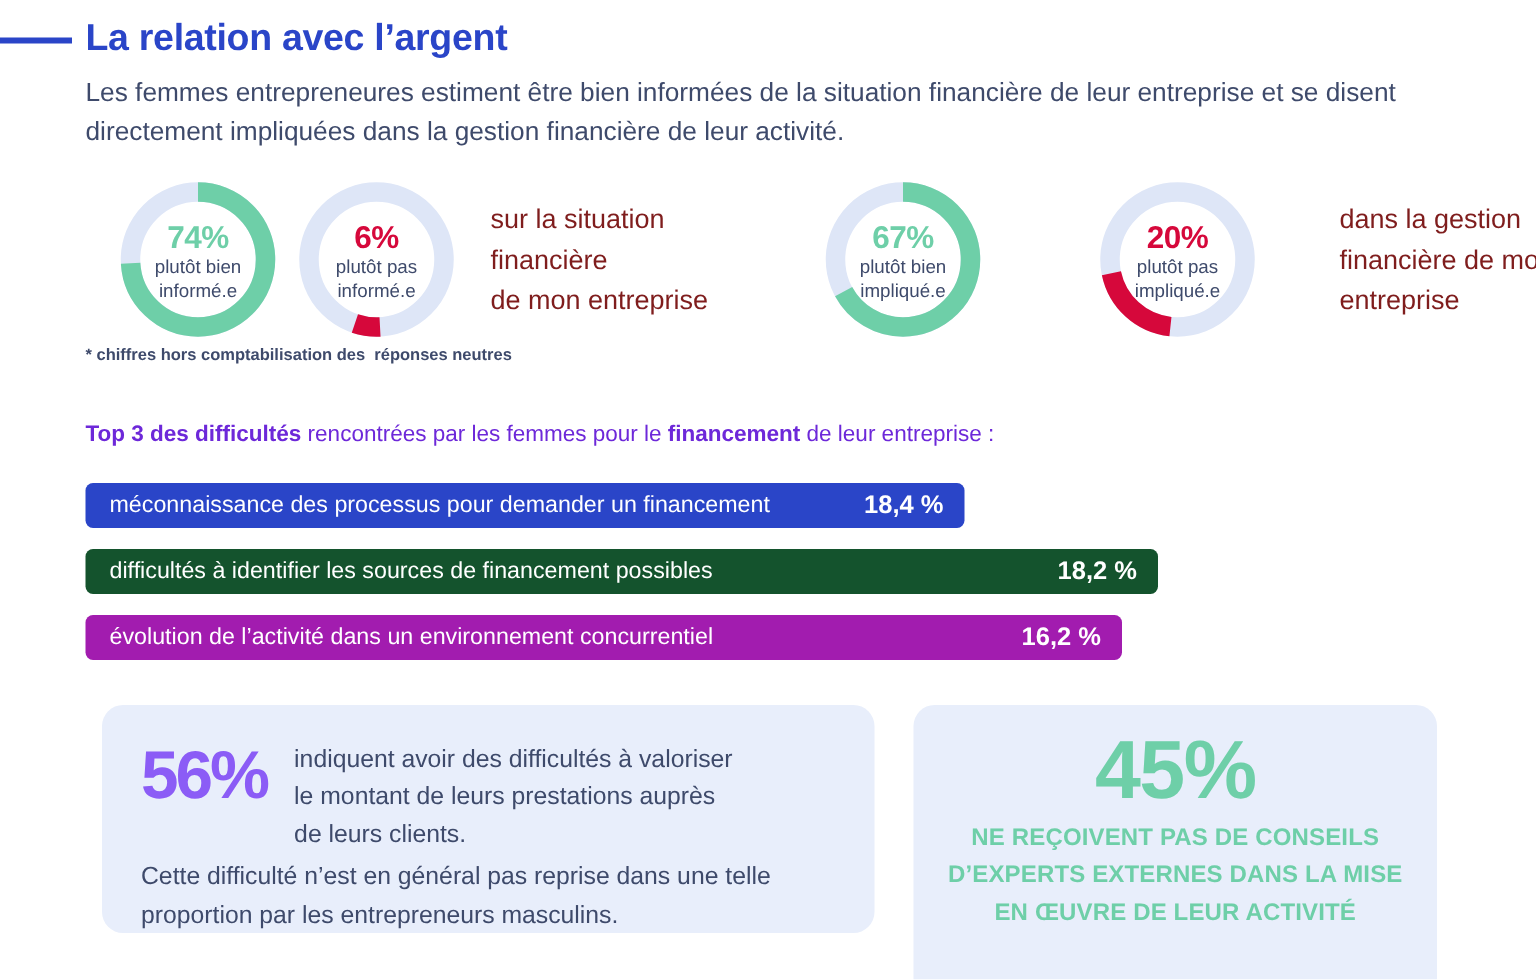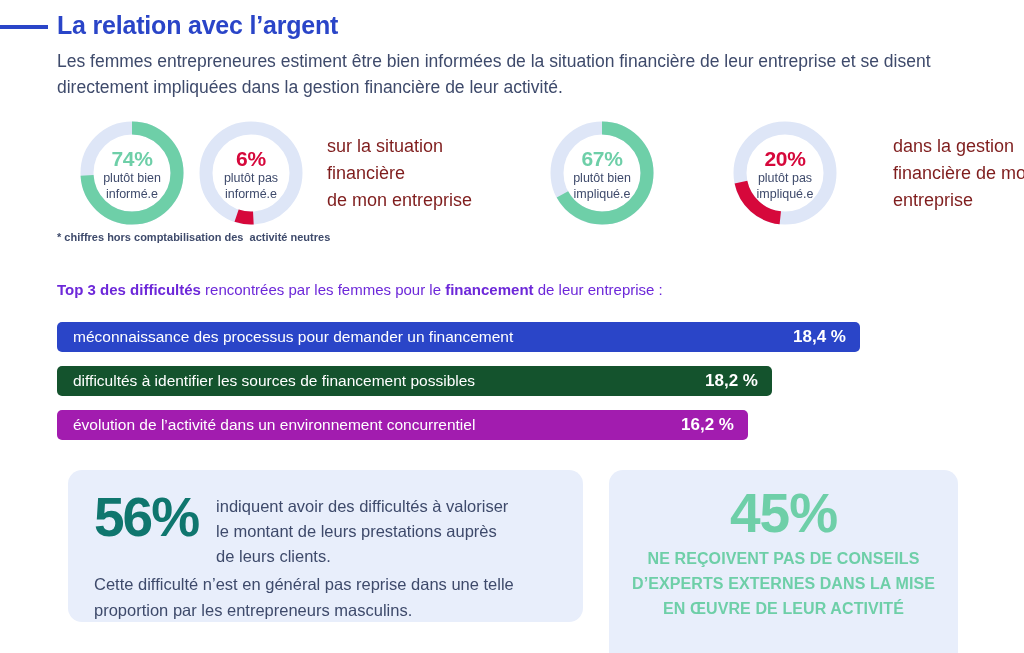--- a/index.html
+++ b/index.html
@@ -178,23 +178,23 @@
     height: 196px;
     padding-top: 12px;
     text-align: center;
   }
 
   .big-stat-row {
     display: flex;
     align-items: flex-start;
   }
   .big-pct {
-    font-size: 55px;
-    font-weight: bold;
-    color: #0f766e;
+    font-size: 45px;
+    font-weight: bold;
+    color: #8b5cf6;
     line-height: 58px;
     letter-spacing: -2px;
     flex: 0 0 auto;
     padding-right: 18px;
   }
   .big-stat-text {
     font-size: 16.5px;
     line-height: 25px;
     color: #3E4A6B;
     padding-top: 6px;
@@ -286,28 +286,28 @@
         <div class="donut-caption">impliqué.e</div>
       </div>
     </div>
     <div class="donut-side-label">
       <div>dans la gestion</div>
       <div>financière de mon</div>
       <div>entreprise</div>
     </div>
   </div>
 
-  <div class="footnote">* chiffres hors comptabilisation des  activité neutres</div>
+  <div class="footnote">* chiffres hors comptabilisation des  réponses neutres</div>
 
   <div class="top3-heading">
     <b>Top 3 des difficultés</b><span> rencontrées par les femmes pour le </span><b>financement</b><span> de leur entreprise :</span>
   </div>
 
   <div class="bars">
-    <div class="bar-row" style="background:#2A45C8; width:803px;">
+    <div class="bar-row" style="background:#2A45C8; width:586px;">
       <span class="bar-label">méconnaissance des processus pour demander un financement</span>
       <span class="bar-value">18,4 %</span>
     </div>
     <div class="bar-row" style="background:#14532d; width:715px;">
       <span class="bar-label">difficultés à identifier les sources de financement possibles</span>
       <span class="bar-value">18,2 %</span>
     </div>
     <div class="bar-row" style="background:#a21caf; width:691px;">
       <span class="bar-label">évolution de l’activité dans un environnement concurrentiel</span>
       <span class="bar-value">16,2 %</span>

